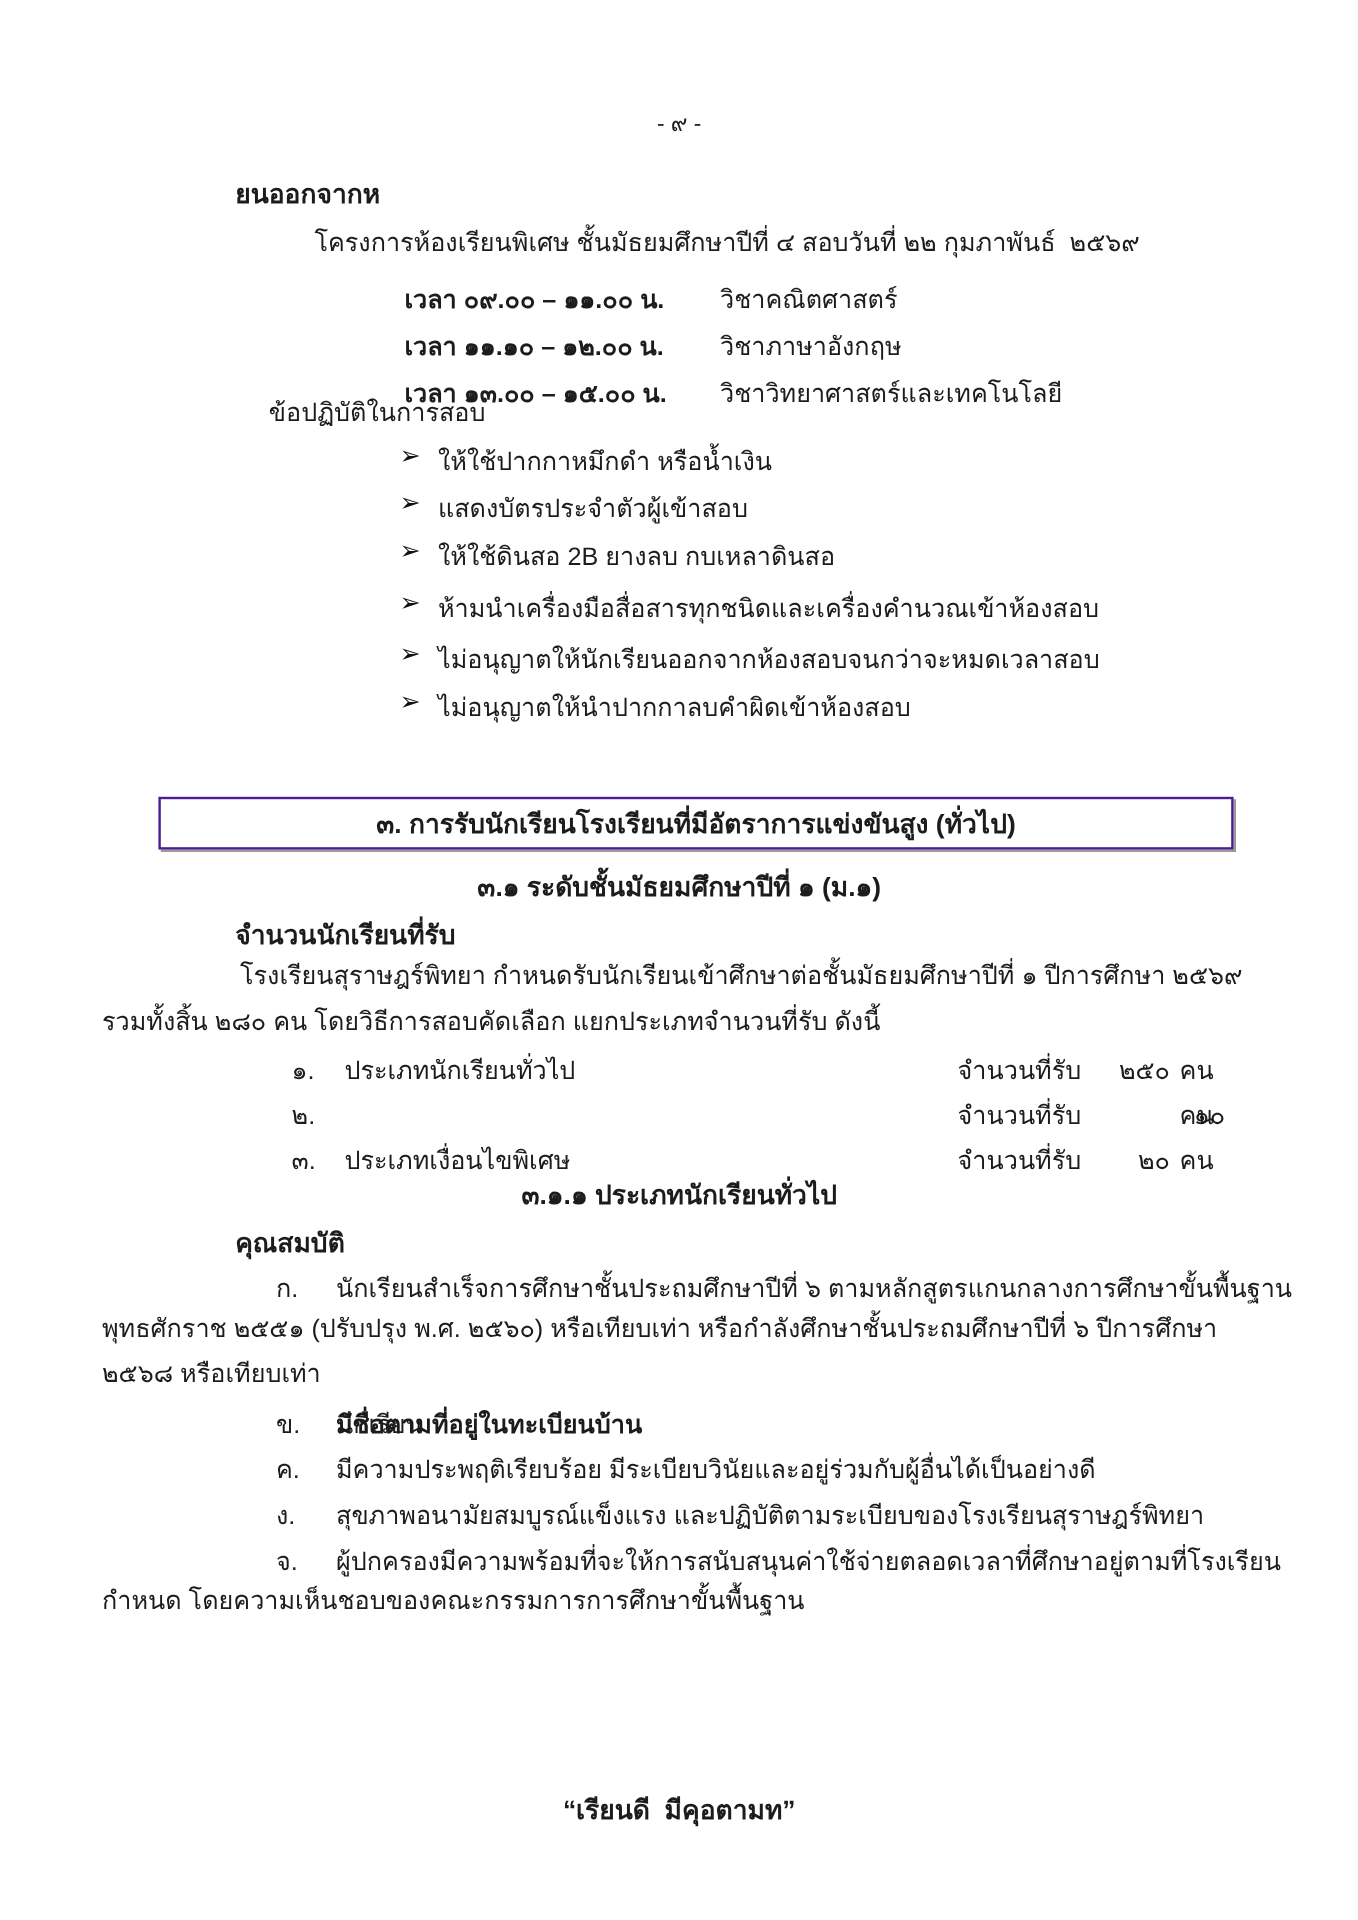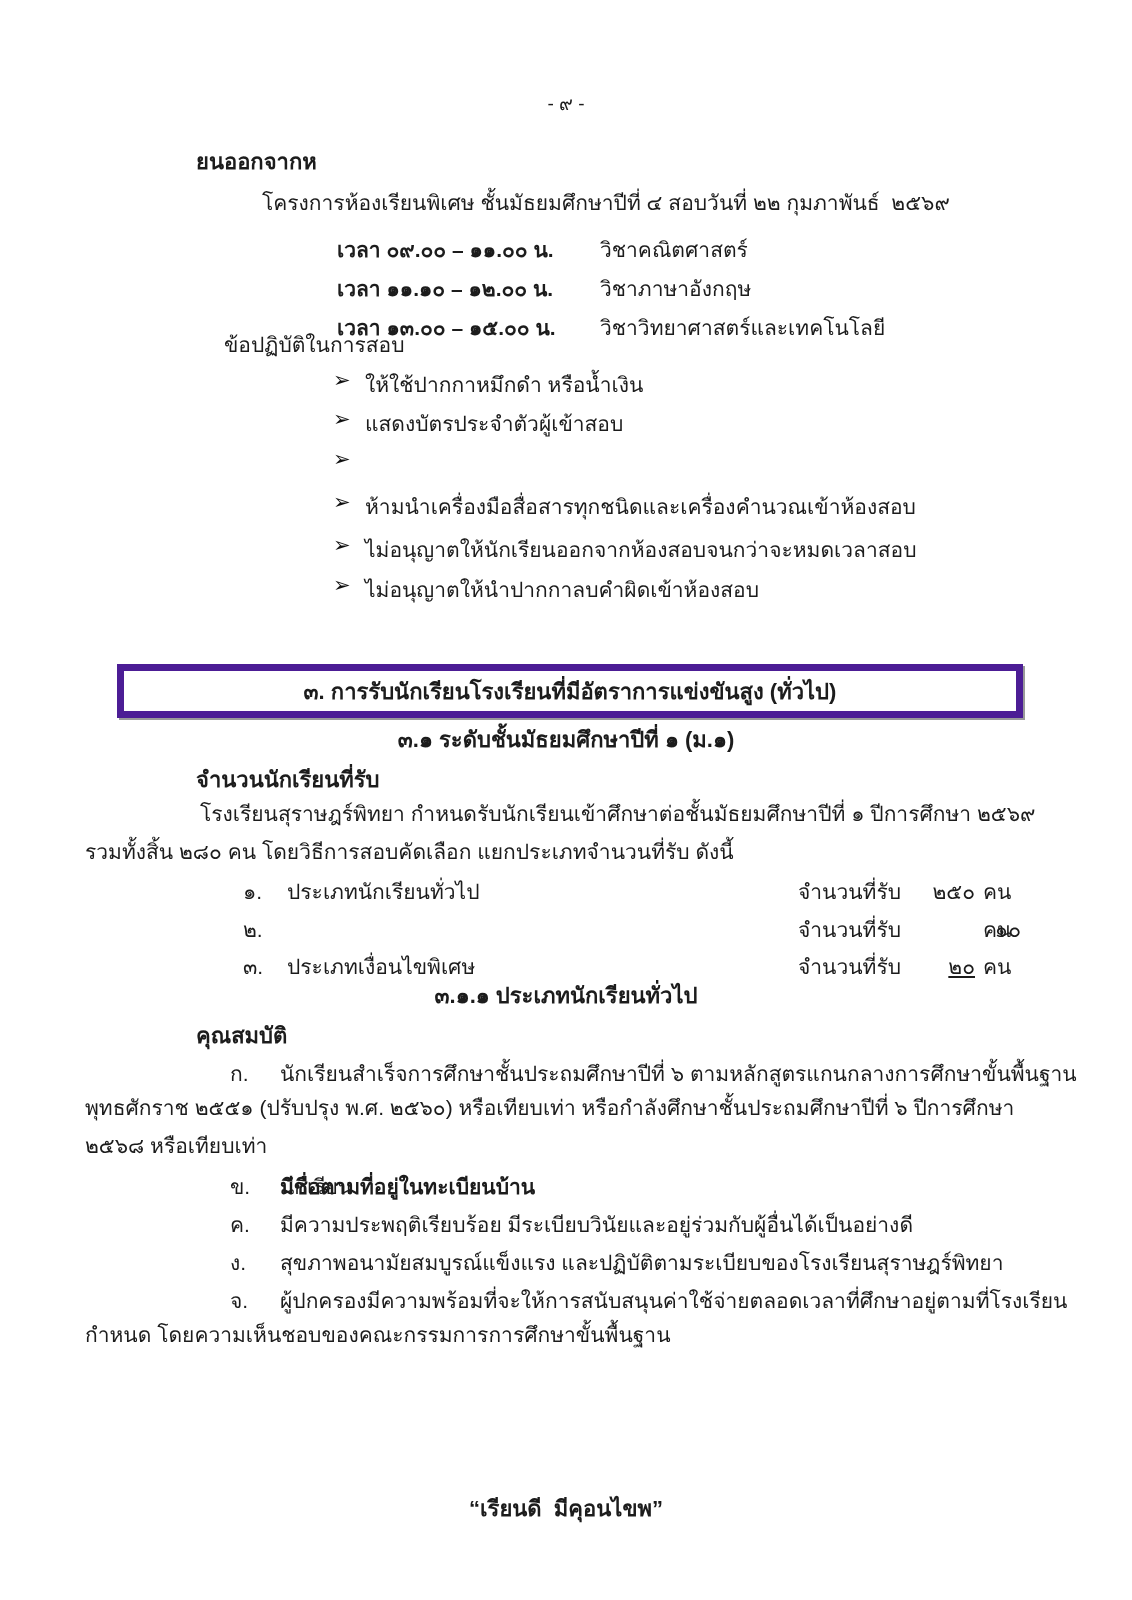--- a/index.html
+++ b/index.html
@@ -23,25 +23,25 @@
   .center { left: 0; width: 1132px; text-align: center; }
   .row { position: absolute; left: 0; width: 1132px; height: 30px; }
   .row span { position: absolute; white-space: pre; font-size: 21px; }
   .arrow {
     position: absolute;
     font-size: 19px;
     color: #111111;
   }
   .boxed-heading {
     position: absolute;
-    left: 117px;
+    left: 132px;
     top: 664px;
     width: 892px;
     height: 40px;
-    border: 7px solid #4c1d95;
+    border: 2px solid #4c1d95;
     box-shadow: 2px 2px 0 #9a9a9a;
     background: #ffffff;
     display: flex;
     align-items: center;
     justify-content: center;
   }
   .boxed-heading span {
     font-size: 22px;
     font-weight: bold;
     white-space: pre;
@@ -83,20 +83,21 @@
   <div class="row" style="top: 368px;">
     <span class="arrow" style="left: 333px;">➢</span>
     <span style="left: 365px;">ให้ใช้ปากกาหมึกดำ หรือน้ำเงิน</span>
   </div>
   <div class="row" style="top: 407px;">
     <span class="arrow" style="left: 333px;">➢</span>
     <span style="left: 365px;">แสดงบัตรประจำตัวผู้เข้าสอบ</span>
   </div>
   <div class="row" style="top: 447px;">
     <span class="arrow" style="left: 333px;">➢</span>
+    <span style="left: 365px;">ให้ใช้ดินสอ 2B ยางลบ กบเหลาดินสอ</span>
   </div>
   <div class="row" style="top: 490px;">
     <span class="arrow" style="left: 333px;">➢</span>
     <span style="left: 365px;">ห้ามนำเครื่องมือสื่อสารทุกชนิดและเครื่องคำนวณเข้าห้องสอบ</span>
   </div>
   <div class="row" style="top: 533px;">
     <span class="arrow" style="left: 333px;">➢</span>
     <span style="left: 365px;">ไม่อนุญาตให้นักเรียนออกจากห้องสอบจนกว่าจะหมดเวลาสอบ</span>
   </div>
   <div class="row" style="top: 573px;">
@@ -125,21 +126,21 @@
   <div class="row" style="top: 913px;">
     <span style="left: 243px;">๒.</span>
     <span style="left: 798px;">จำนวนที่รับ</span>
     <span class="count-cell" style="left: 885px; margin-left: 46px;">๑๐</span>
     <span style="left: 983px;">คน</span>
   </div>
   <div class="row" style="top: 950px;">
     <span style="left: 243px;">๓.</span>
     <span style="left: 287px;">ประเภทเงื่อนไขพิเศษ</span>
     <span style="left: 798px;">จำนวนที่รับ</span>
-    <span class="count-cell" style="left: 885px; text-decoration: underline;">๒๐</span>
+    <span class="count-cell" style="left: 885px;">๒๐</span>
     <span style="left: 983px;">คน</span>
   </div>
 
   <div class="t b center" style="top: 982px; font-size: 22px;">๓.๑.๑ ประเภทนักเรียนทั่วไป</div>
 
   <div class="t b" style="left: 196px; top: 1022px; font-size: 22px;">คุณสมบัติ</div>
 
   <div class="row" style="top: 1057px;">
     <span style="left: 230px;">ก.</span>
     <span style="left: 280px;">นักเรียนสำเร็จการศึกษาชั้นประถมศึกษาปีที่ ๖ ตามหลักสูตรแกนกลางการศึกษาขั้นพื้นฐาน</span>
@@ -159,15 +160,15 @@
   <div class="row" style="top: 1246px;">
     <span style="left: 230px;">ง.</span>
     <span style="left: 280px;">สุขภาพอนามัยสมบูรณ์แข็งแรง และปฏิบัติตามระเบียบของโรงเรียนสุราษฎร์พิทยา</span>
   </div>
   <div class="row" style="top: 1284px;">
     <span style="left: 230px;">จ.</span>
     <span style="left: 280px;">ผู้ปกครองมีความพร้อมที่จะให้การสนับสนุนค่าใช้จ่ายตลอดเวลาที่ศึกษาอยู่ตามที่โรงเรียน</span>
   </div>
   <div class="t" style="left: 85px; top: 1322px;">กำหนด โดยความเห็นชอบของคณะกรรมการการศึกษาขั้นพื้นฐาน</div>
 
-  <div class="t b center" style="top: 1495px; font-size: 22px;">“เรียนดี  มีคุอนไขพ”</div>
+  <div class="t b center" style="top: 1495px; font-size: 22px;">“เรียนดี  มีคุอตามท”</div>
 
 </div>
 
 </body></html>

